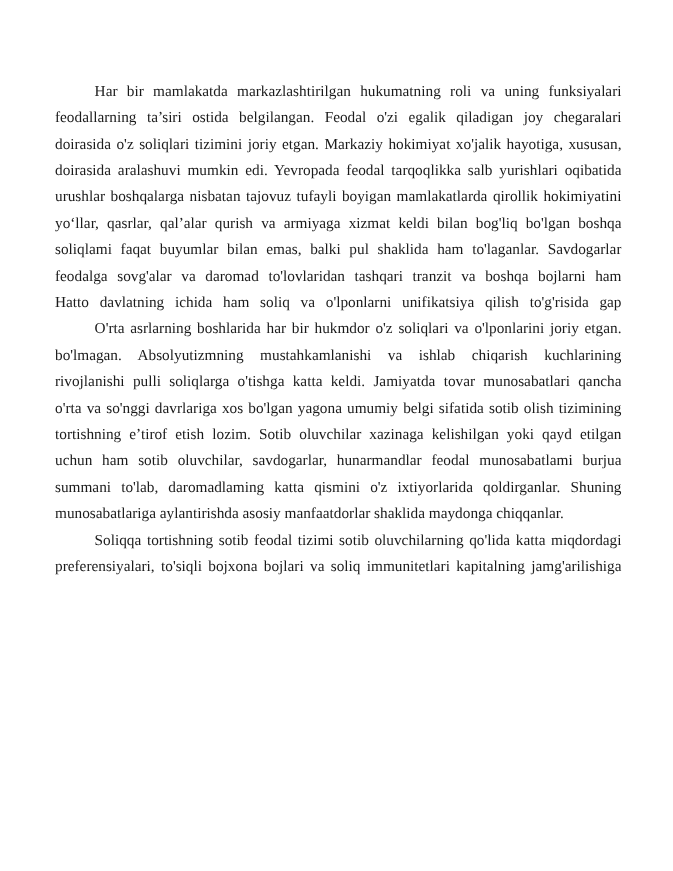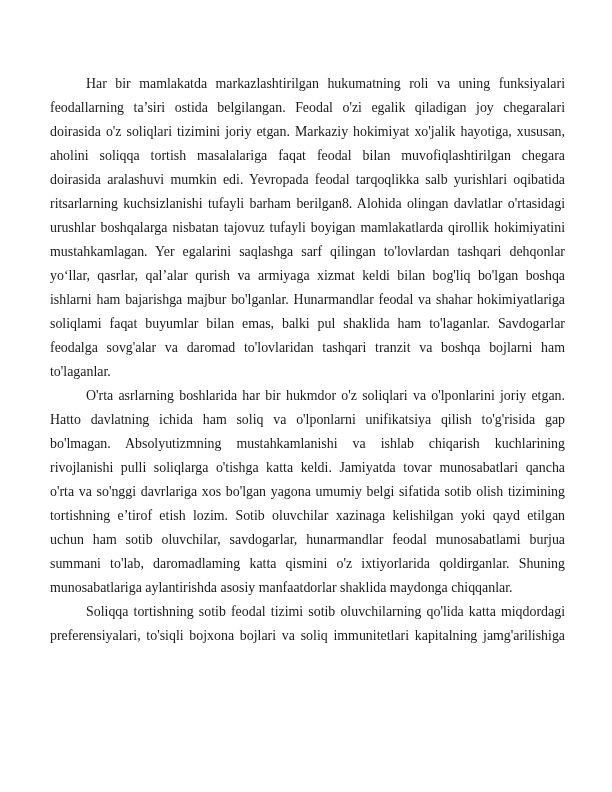--- a/index.html
+++ b/index.html
@@ -43,34 +43,29 @@
 </style>
 </head>
 <body>
 
 <div class="page" style="background: rgb(255, 255, 255);">
   <div class="text-block" style="color: rgb(26, 26, 26);">
     <div class="paragraph">
         <div class="line first">Har bir mamlakatda markazlashtirilgan hukumatning roli va uning funksiyalari</div>
         <div class="line">feodallarning ta’siri ostida belgilangan. Feodal o'zi egalik qiladigan joy chegaralari</div>
         <div class="line">doirasida o'z soliqlari tizimini joriy etgan. Markaziy hokimiyat xo'jalik hayotiga, xususan,</div>
-        <div class="line">aholini soliqqa tortish masalalariga faqat feodal bilan muvofiqlashtirilgan chegara</div>
         <div class="line">doirasida aralashuvi mumkin edi. Yevropada feodal tarqoqlikka salb yurishlari oqibatida</div>
-        <div class="line">ritsarlarning kuchsizlanishi tufayli barham berilgan8. Alohida olingan davlatlar o'rtasidagi</div>
         <div class="line">urushlar boshqalarga nisbatan tajovuz tufayli boyigan mamlakatlarda qirollik hokimiyatini</div>
-        <div class="line">mustahkamlagan. Yer egalarini saqlashga sarf qilingan to'lovlardan tashqari dehqonlar</div>
         <div class="line">yoʻllar, qasrlar, qal’alar qurish va armiyaga xizmat keldi bilan bog'liq bo'lgan boshqa</div>
-        <div class="line">ishlarni ham bajarishga majbur bo'lganlar. Hunarmandlar feodal va shahar hokimiyatlariga</div>
         <div class="line">soliqlami faqat buyumlar bilan emas, balki pul shaklida ham to'laganlar. Savdogarlar</div>
         <div class="line">feodalga sovg'alar va daromad to'lovlaridan tashqari tranzit va boshqa bojlarni ham</div>
-        <div class="line plast">to'laganlar.</div>
       </div>
     <div class="paragraph">
+        <div class="line">Hatto davlatning ichida ham soliq va o'lponlarni unifikatsiya qilish to'g'risida gap</div>
         <div class="line first">O'rta asrlarning boshlarida har bir hukmdor o'z soliqlari va o'lponlarini joriy etgan.</div>
-        <div class="line">Hatto davlatning ichida ham soliq va o'lponlarni unifikatsiya qilish to'g'risida gap</div>
         <div class="line">bo'lmagan. Absolyutizmning mustahkamlanishi va ishlab chiqarish kuchlarining</div>
         <div class="line">rivojlanishi pulli soliqlarga o'tishga katta keldi. Jamiyatda tovar munosabatlari qancha</div>
         <div class="line">o'rta va so'nggi davrlariga xos bo'lgan yagona umumiy belgi sifatida sotib olish tizimining</div>
         <div class="line">tortishning e’tirof etish lozim. Sotib oluvchilar xazinaga kelishilgan yoki qayd etilgan</div>
         <div class="line">uchun ham sotib oluvchilar, savdogarlar, hunarmandlar feodal munosabatlami burjua</div>
         <div class="line">summani to'lab, daromadlaming katta qismini o'z ixtiyorlarida qoldirganlar. Shuning</div>
         <div class="line plast">munosabatlariga aylantirishda asosiy manfaatdorlar shaklida maydonga chiqqanlar.</div>
       </div>
     <div class="paragraph">
         <div class="line first">Soliqqa tortishning sotib feodal tizimi sotib oluvchilarning qo'lida katta miqdordagi pul</div>

